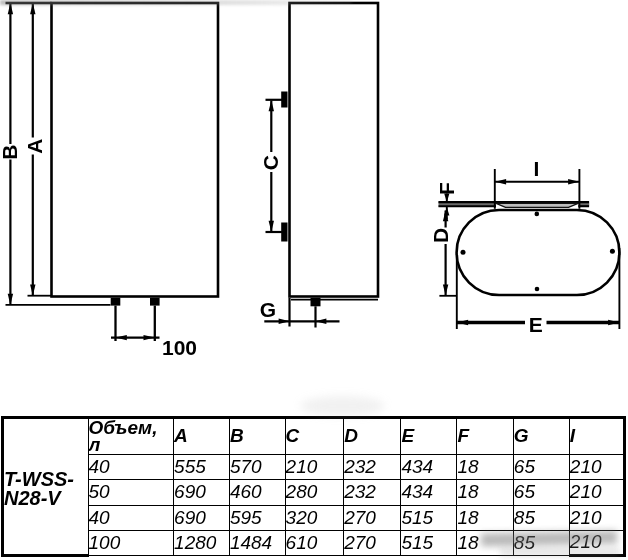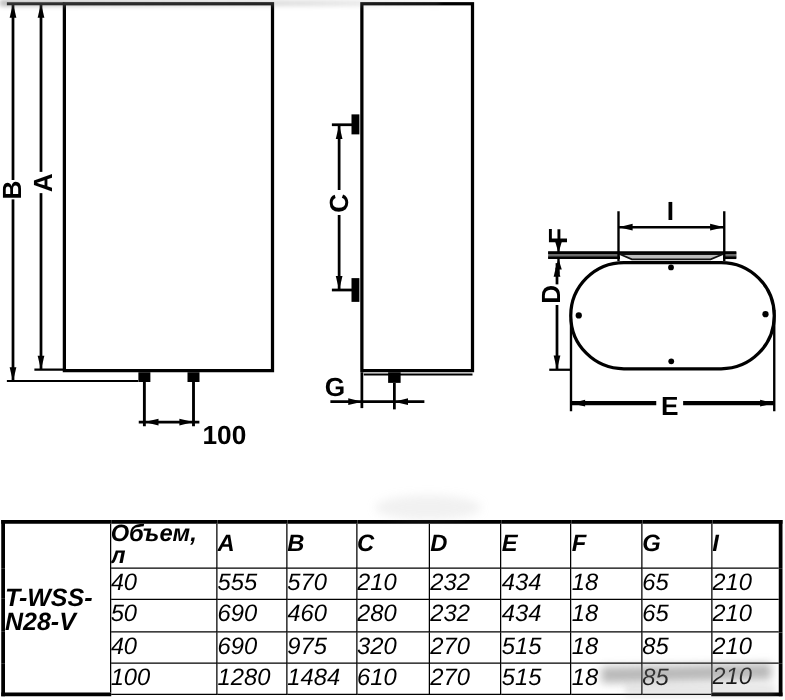--- a/index.html
+++ b/index.html
@@ -173,21 +173,21 @@
             <td>280</td>
             <td>232</td>
             <td>434</td>
             <td>18</td>
             <td>65</td>
             <td style="border-right-width:3px">210</td>
 </tr>
 <tr style="height:25.4px">
   <td>40</td>
             <td>690</td>
-            <td>975</td>
+            <td>595</td>
             <td>320</td>
             <td>270</td>
             <td>515</td>
             <td>18</td>
             <td>85</td>
             <td style="border-right-width:3px">210</td>
 </tr>
 <tr style="height:24.7px">
   <td>100</td>
             <td>1280</td>

